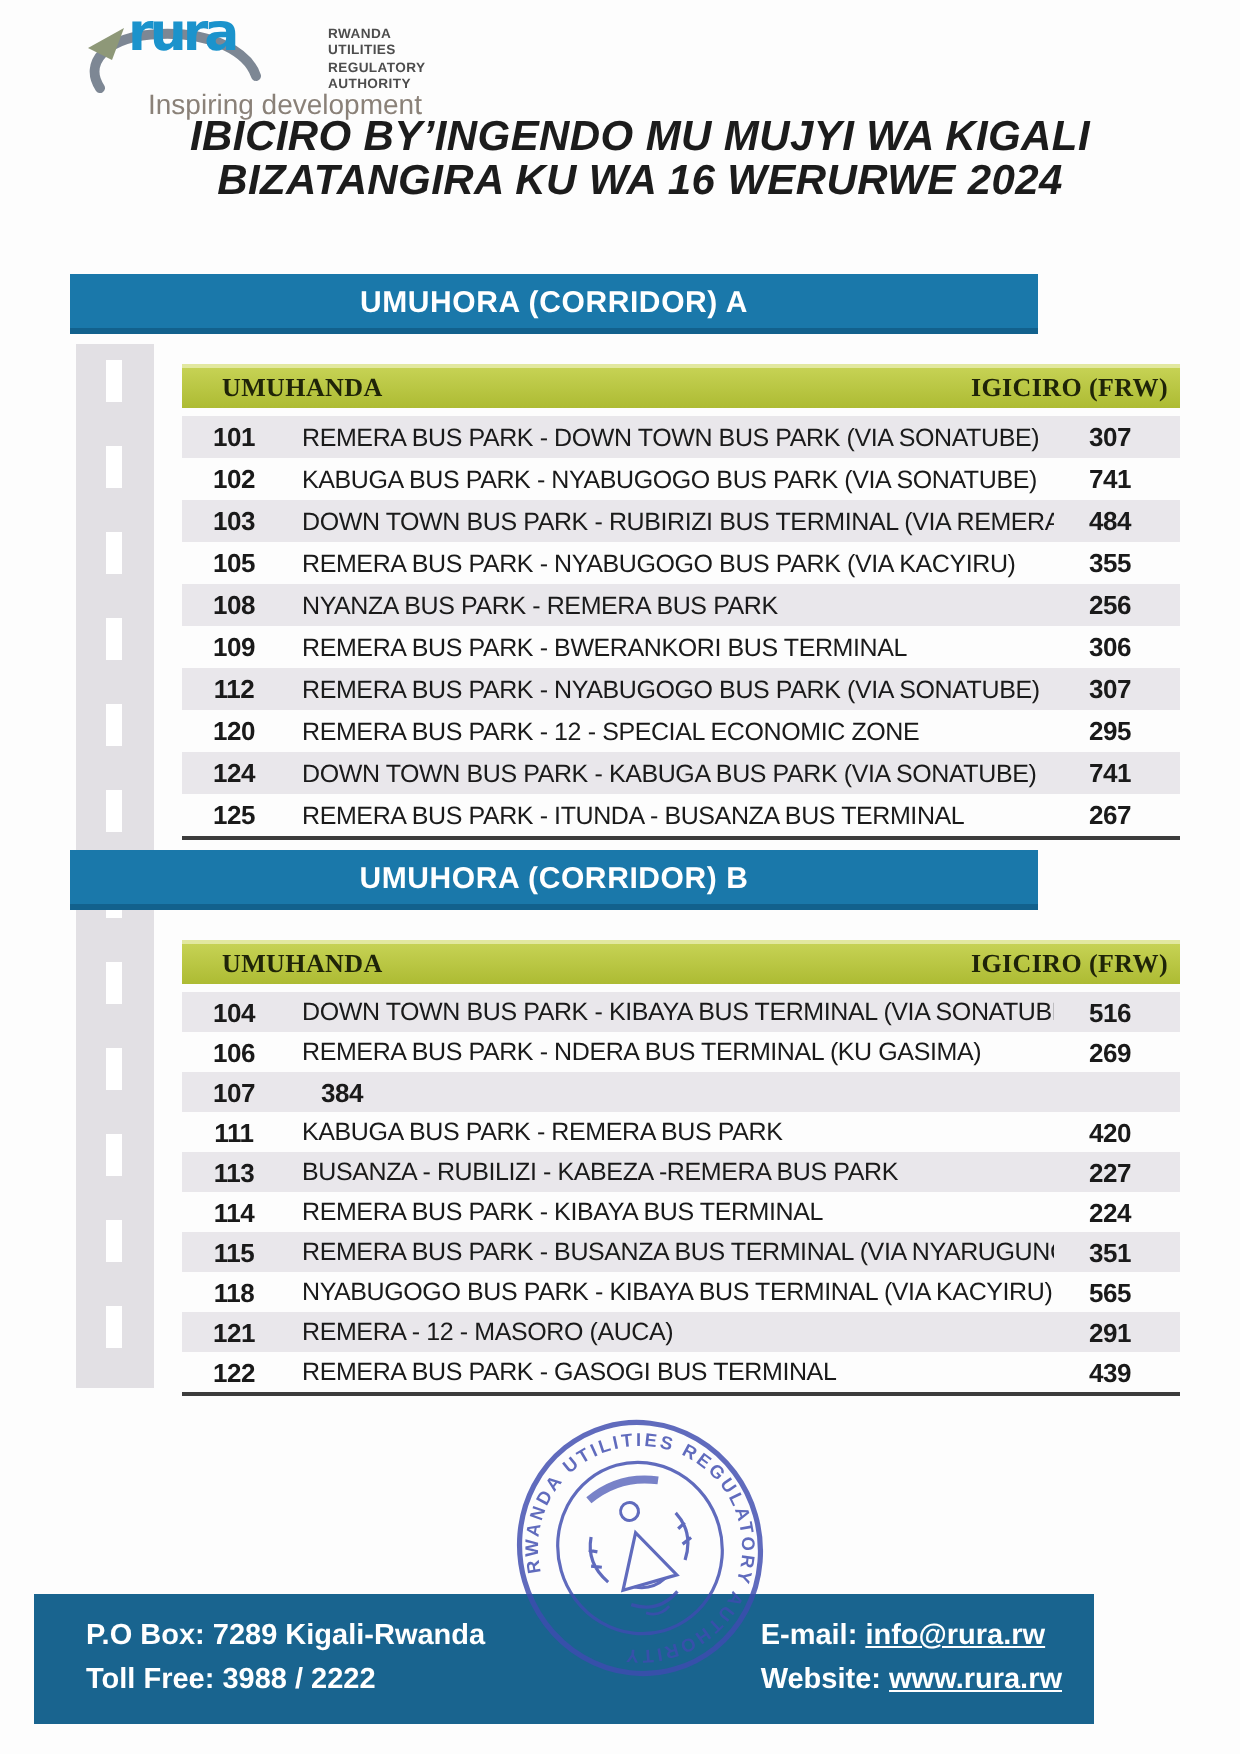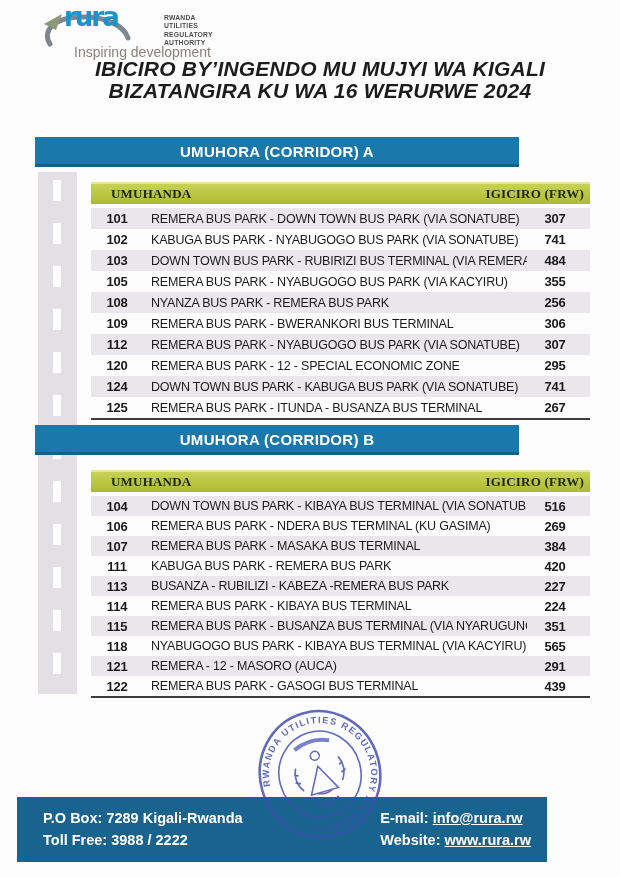--- a/index.html
+++ b/index.html
@@ -153,21 +153,20 @@
           <span class="route">DOWN TOWN BUS PARK - KIBAYA BUS TERMINAL (VIA SONATUBE)</span>
           <span class="price">516</span>
         </div>
         <div class="row">
           <span class="no">106</span>
           <span class="route">REMERA BUS PARK - NDERA BUS TERMINAL (KU GASIMA)</span>
           <span class="price">269</span>
         </div>
         <div class="row">
           <span class="no">107</span>
-          <span class="route">REMERA BUS PARK - MASAKA BUS TERMINAL</span>
           <span class="price">384</span>
         </div>
         <div class="row">
           <span class="no">111</span>
           <span class="route">KABUGA BUS PARK - REMERA BUS PARK</span>
           <span class="price">420</span>
         </div>
         <div class="row">
           <span class="no">113</span>
           <span class="route">BUSANZA - RUBILIZI - KABEZA -REMERA BUS PARK</span>

